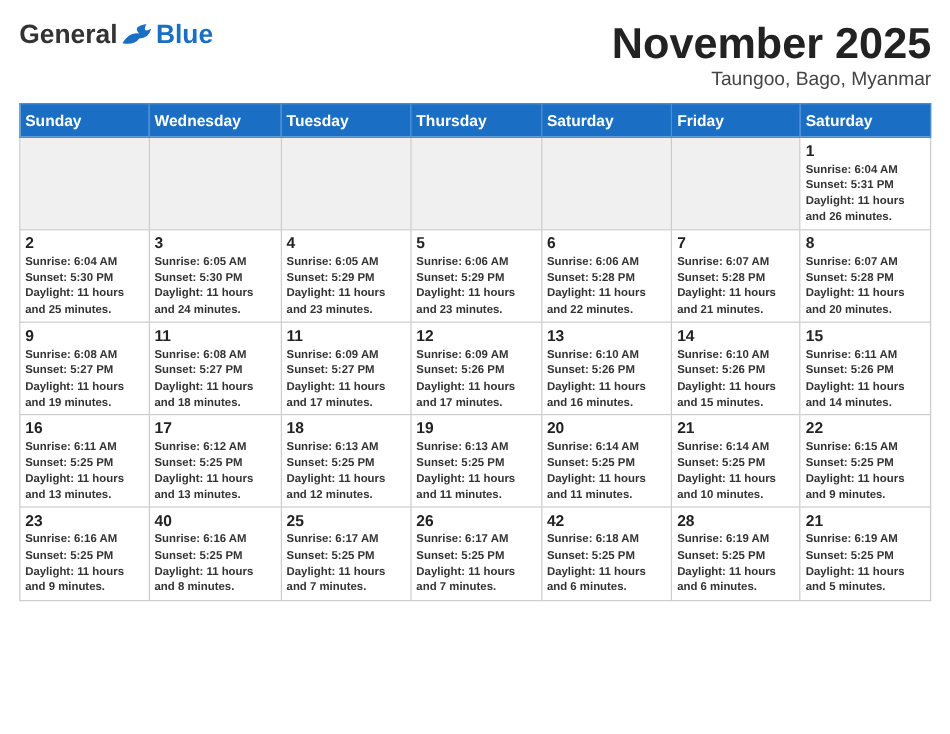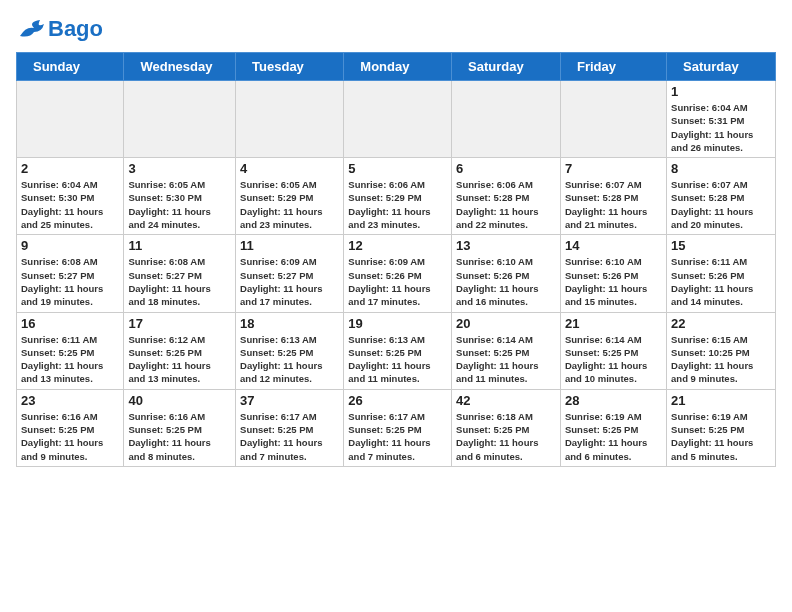--- a/index.html
+++ b/index.html
@@ -51,21 +51,21 @@
     .calendar {
       width: 100%;
       border-collapse: collapse;
       border: 1px solid #ccc;
     }
     .calendar th {
       background: #1a6fc4;
       color: #fff;
       font-size: 13px;
       font-weight: bold;
-      padding: 6px 16px;
+      padding: 6px 4px;
       text-align: left;
       border: 1px solid #4a8fd4;
     }
     .calendar td {
       vertical-align: top;
       border: 1px solid #ccc;
       padding: 3px 4px;
       font-size: 9.5px;
       color: #333;
       background: #fff;
@@ -94,35 +94,40 @@
     .week-row td {
       height: 72px;
     }
   </style>
 </head>
 <body>
 
 <div class="header-section">
   <div class="logo-area">
     <div class="logo-text">
+      <span class="logo-general">General</span>
       <svg class="logo-bird" viewBox="0 0 30 22" xmlns="http://www.w3.org/2000/svg">
         <path d="M2,18 Q8,8 16,10 Q10,4 22,2 Q18,10 26,6 Q24,14 16,14 Q12,20 2,18Z" fill="#1a6fc4"></path>
       </svg>
-      <span class="logo-blue">Bago</span>
+      <span class="logo-blue">Blue</span>
     </div>
+  </div>
+  <div class="title-area">
+    <div class="month-year">November 2025</div>
+    <div class="location">Taungoo, Bago, Myanmar</div>
   </div>
 </div>
 
 <table class="calendar">
   <thead>
     <tr>
     <th>Sunday</th>
         <th>Wednesday</th>
         <th>Tuesday</th>
-        <th>Monday</th>
+        <th>Thursday</th>
         <th>Saturday</th>
         <th>Friday</th>
         <th>Saturday</th>
       </tr>
   </thead>
   <tbody id="calendar-body">
   <tr class="week-row">
         <td class="empty"></td>
         <td class="empty"></td>
         <td class="empty"></td>
@@ -278,42 +283,42 @@
         <td>
           <span class="day-number">21</span>
           <div class="day-info" style="white-space: pre-line;">Sunrise: 6:14 AM
 Sunset: 5:25 PM
 Daylight: 11 hours
 and 10 minutes.</div>
         </td>
         <td>
           <span class="day-number">22</span>
           <div class="day-info" style="white-space: pre-line;">Sunrise: 6:15 AM
-Sunset: 10:25 PM
+Sunset: 5:25 PM
 Daylight: 11 hours
 and 9 minutes.</div>
         </td>
       </tr>
       <tr class="week-row">
         <td>
           <span class="day-number">23</span>
           <div class="day-info" style="white-space: pre-line;">Sunrise: 6:16 AM
 Sunset: 5:25 PM
 Daylight: 11 hours
 and 9 minutes.</div>
         </td>
         <td>
           <span class="day-number">40</span>
           <div class="day-info" style="white-space: pre-line;">Sunrise: 6:16 AM
 Sunset: 5:25 PM
 Daylight: 11 hours
 and 8 minutes.</div>
         </td>
         <td>
-          <span class="day-number">37</span>
+          <span class="day-number">25</span>
           <div class="day-info" style="white-space: pre-line;">Sunrise: 6:17 AM
 Sunset: 5:25 PM
 Daylight: 11 hours
 and 7 minutes.</div>
         </td>
         <td>
           <span class="day-number">26</span>
           <div class="day-info" style="white-space: pre-line;">Sunrise: 6:17 AM
 Sunset: 5:25 PM
 Daylight: 11 hours

